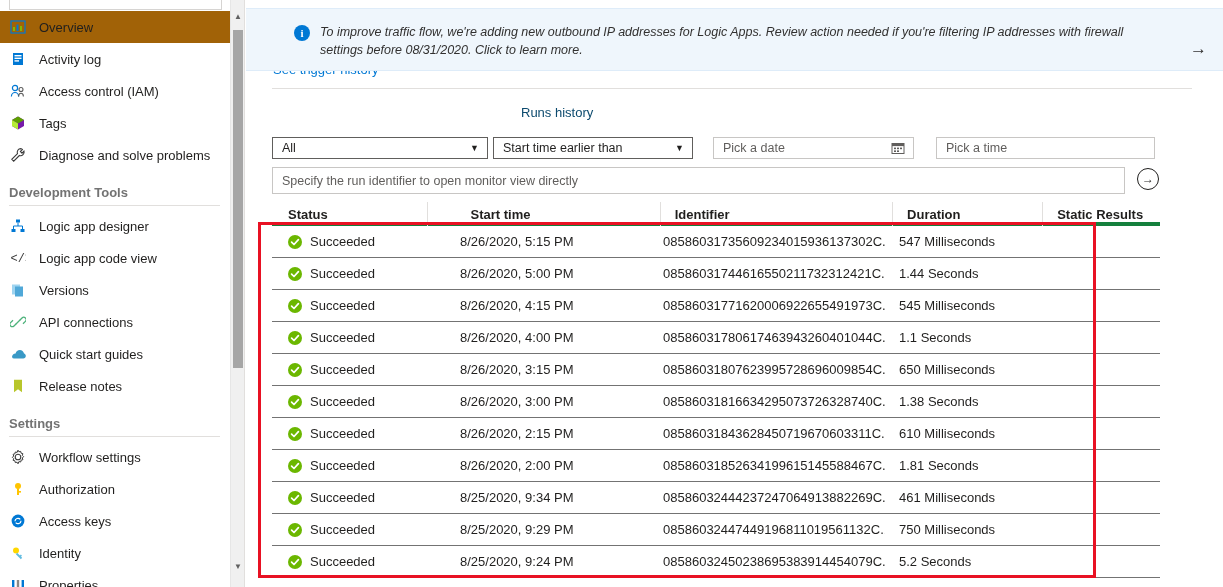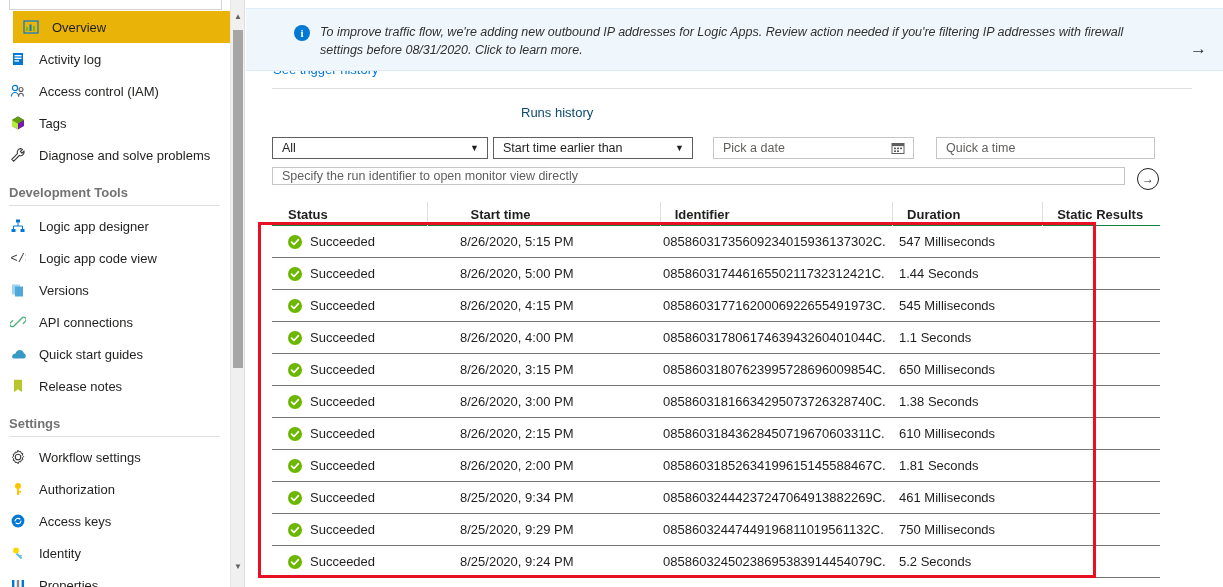--- a/index.html
+++ b/index.html
@@ -25,21 +25,21 @@
   #sidebar-search-stub {
     position: absolute; left: 9px; top: 0px; right: 22px; height: 10px;
     border: 1px solid #d6d4d2; border-top: none; background: #fff;
   }
   .nav-list { position: absolute; left: 0; top: 11px; width: 236px; }
   .nav-item {
     display: flex; align-items: center;
     height: 32px; padding-left: 9px;
     cursor: pointer; white-space: nowrap;
   }
-  .nav-item.selected { background: #eab308; margin-left: 13px; }
+  .nav-item.selected { background: #a16207; }
   .nav-ico {
     width: 18px; height: 18px; margin-right: 12px;
     flex: 0 0 18px; display: flex; align-items: center; justify-content: center;
   }
   .nav-label { font-size: 13px; color: #201f1e; }
   .nav-section {
     font-size: 13px; font-weight: bold; color: #737373;
     padding: 14px 0 5px 9px;
   }
   .nav-sep {
@@ -121,36 +121,36 @@
     display: flex; align-items: center; cursor: text;
   }
   .txtin .ph { font-size: 12.5px; color: #605e5c; padding-left: 9px; flex: 1; }
   #f-all { left: 0px; width: 216px; }
   #f-cond { left: 221px; width: 200px; }
   #f-date { left: 441px; width: 201px; }
   #f-time { left: 664px; width: 219px; }
   #cal-ico { padding-right: 8px; display: flex; align-items: center; }
 
   #runid-input {
-    position: absolute; left: 272px; top: 167px; width: 853px; height: 18px;
+    position: absolute; left: 272px; top: 167px; width: 853px; height: 27px;
     border: 1px solid #c8c6c4; background: #fff;
     display: flex; align-items: center; cursor: text;
   }
   #runid-input .ph { font-size: 12.5px; color: #605e5c; padding-left: 9px; }
   #go-btn {
     position: absolute; left: 1137px; top: 168px;
     width: 22px; height: 22px; border-radius: 50%;
     border: 1.5px solid #201f1e; color: #201f1e;
     display: flex; align-items: center; justify-content: center;
     font-size: 12px; cursor: pointer;
   }
 
   
   #table { position: absolute; left: 272px; top: 202px; width: 888px; }
-  #thead { display: flex; height: 24px; border-bottom: 1px solid #15803d; gap: 28px; }
+  #thead { display: flex; height: 24px; border-bottom: 4px solid #15803d; gap: 28px; }
   .th {
     font-size: 13px; font-weight: bold; color: #201f1e;
     padding-left: 14px; display: flex; align-items: center;
     border-left: 1px solid #e1dfdd; height: 24px;
   }
   .th:first-child { border-left: none; padding-left: 16px; }
   .tr { display: flex; height: 32px; border-bottom: 1px solid #737373; }
   .td {
     font-size: 13px; color: #201f1e;
     padding-left: 14px; display: flex; align-items: center;
@@ -399,21 +399,21 @@
             <rect x="1" y="2.5" width="12" height="2.6" fill="#605e5c"></rect>
             <rect x="3" y="6.6" width="2" height="1.6" fill="#605e5c"></rect>
             <rect x="6" y="6.6" width="2" height="1.6" fill="#605e5c"></rect>
             <rect x="9" y="6.6" width="2" height="1.6" fill="#605e5c"></rect>
             <rect x="3" y="9.4" width="2" height="1.6" fill="#605e5c"></rect>
             <rect x="6" y="9.4" width="2" height="1.6" fill="#605e5c"></rect>
           </svg>
       </span>
     </div>
     <div class="txtin" id="f-time">
-      <span class="ph">Quick a time</span>
+      <span class="ph">Pick a time</span>
     </div>
   </div>
 
   <div id="runid-input">
     <span class="ph">Specify the run identifier to open monitor view directly</span>
   </div>
   <div id="go-btn">→</div>
 
   <div id="table">
     <div id="thead">

